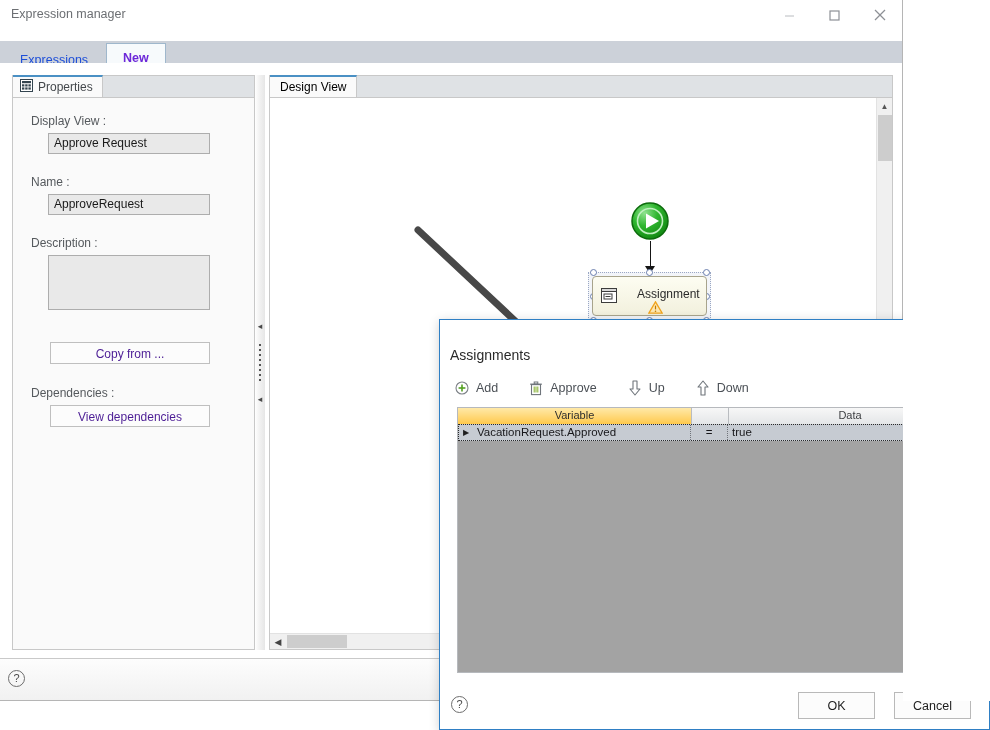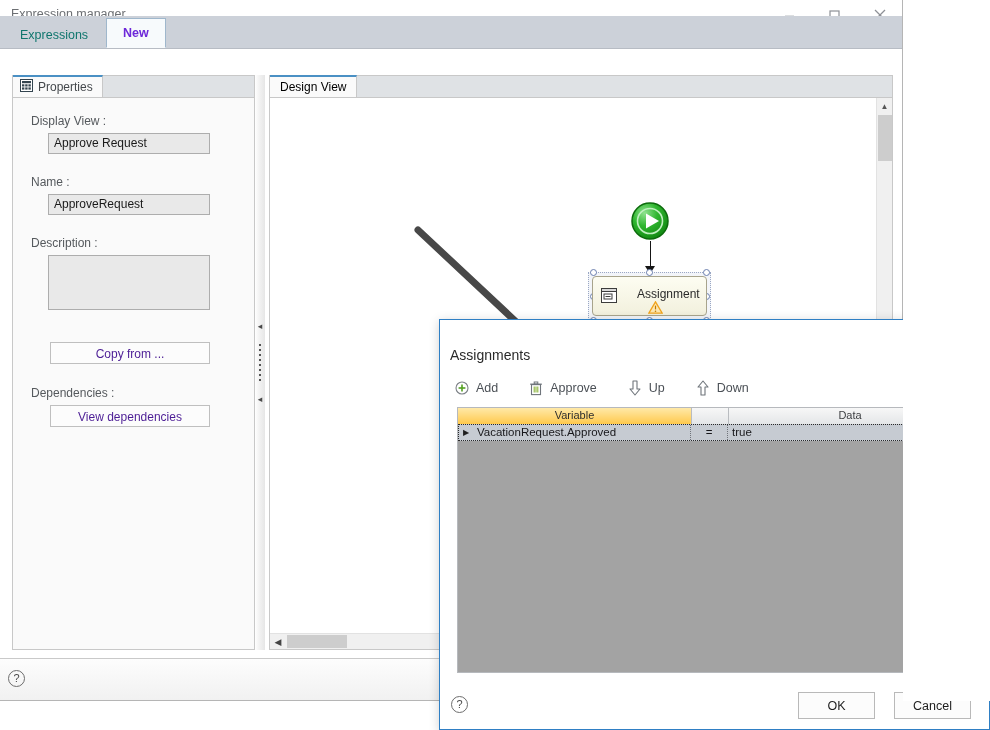--- a/index.html
+++ b/index.html
@@ -14,21 +14,21 @@
 
   #root { position: relative; width: 990px; height: 730px; background:#ffffff; }
 
   
   .main-window {
     position: absolute; left: 0; top: 0; width: 903px; height: 701px;
     background: #ffffff; border: 1px solid #b5b5b5; border-left:none; border-top:none;
   }
 
   .titlebar {
-    position: relative; height: 16px; background: #ffffff;
+    position: relative; height: 41px; background: #ffffff;
     border-bottom: 1px solid #ffffff;
   }
   .title-text {
     position: absolute; left: 11px; top: 7px;
     font-size: 12.5px; color: #6c6f73;
   }
   .win-buttons { position: absolute; right: 0; top: 0; height: 30px; display: flex; }
   .win-btn {
     width: 45px; height: 30px; display: flex; align-items: center; justify-content: center;
     color: #8d9096;
@@ -36,21 +36,21 @@
   .win-btn svg { display: block; }
 
   
   .tabstrip {
     position: relative; height: 33px; background: #ccd1d9;
     border-bottom: 1px solid #b7bcc4;
     display: flex; align-items: flex-end; padding-left: 3px;
   }
   .tab {
     height: 28px; padding: 0 16px; display: flex; align-items: center;
-    font-size: 12.5px; color: #0f766e; background: #ccd1d9;
+    font-size: 12.5px; color: #1d4ed8; background: #ccd1d9;
     border: 1px solid transparent; border-bottom: none;
     margin-right: 1px;
   }
   .tab.active {
     background: #f7fafc; color: #6d28d9; font-weight: bold;
     border: 1px solid #9fb7cc; border-bottom: 1px solid #f7fafc;
     height: 30px;
   }
 
   

